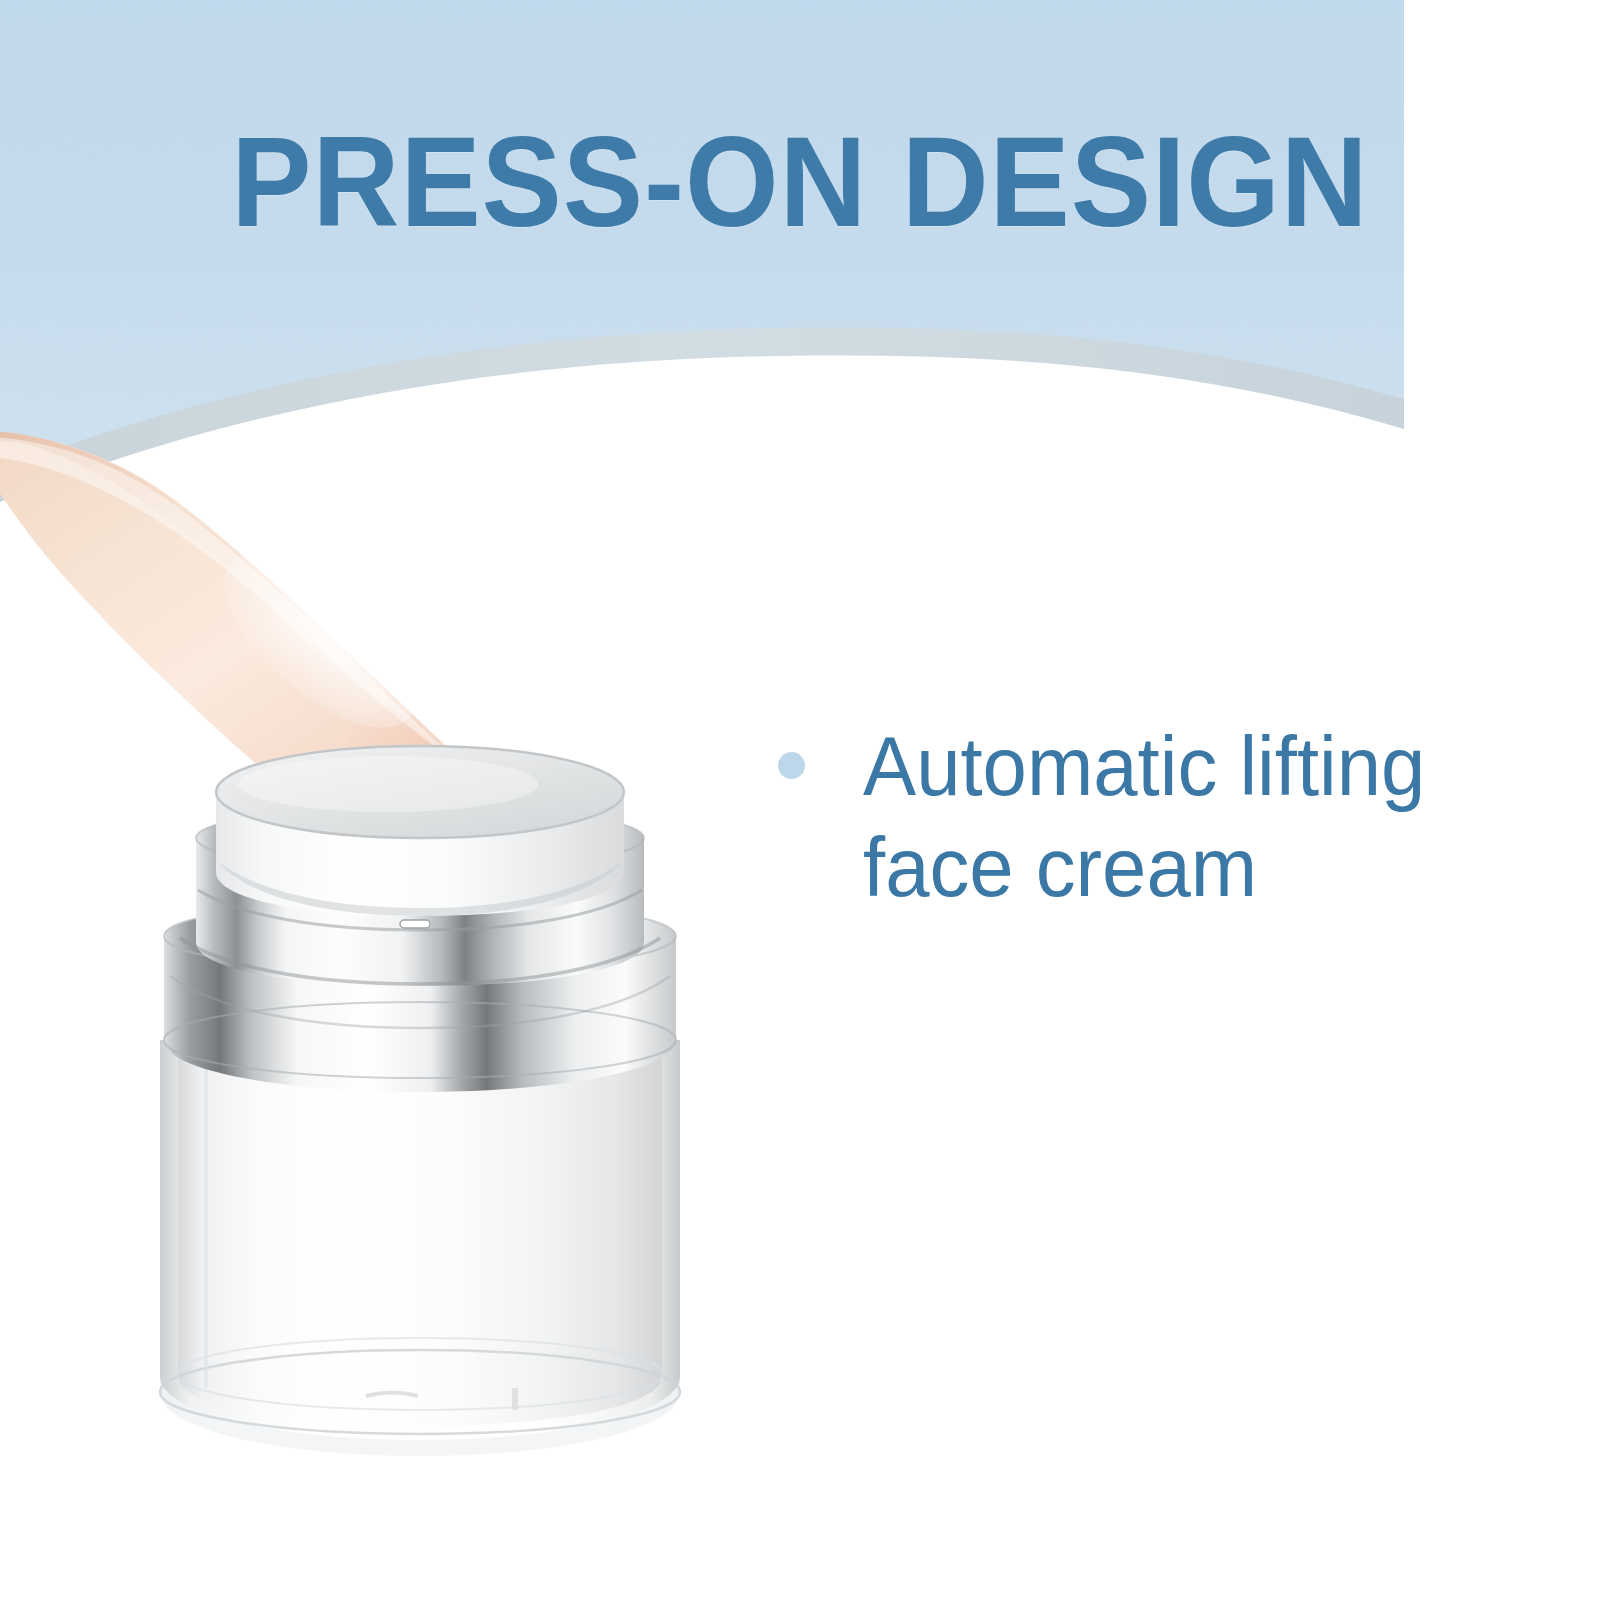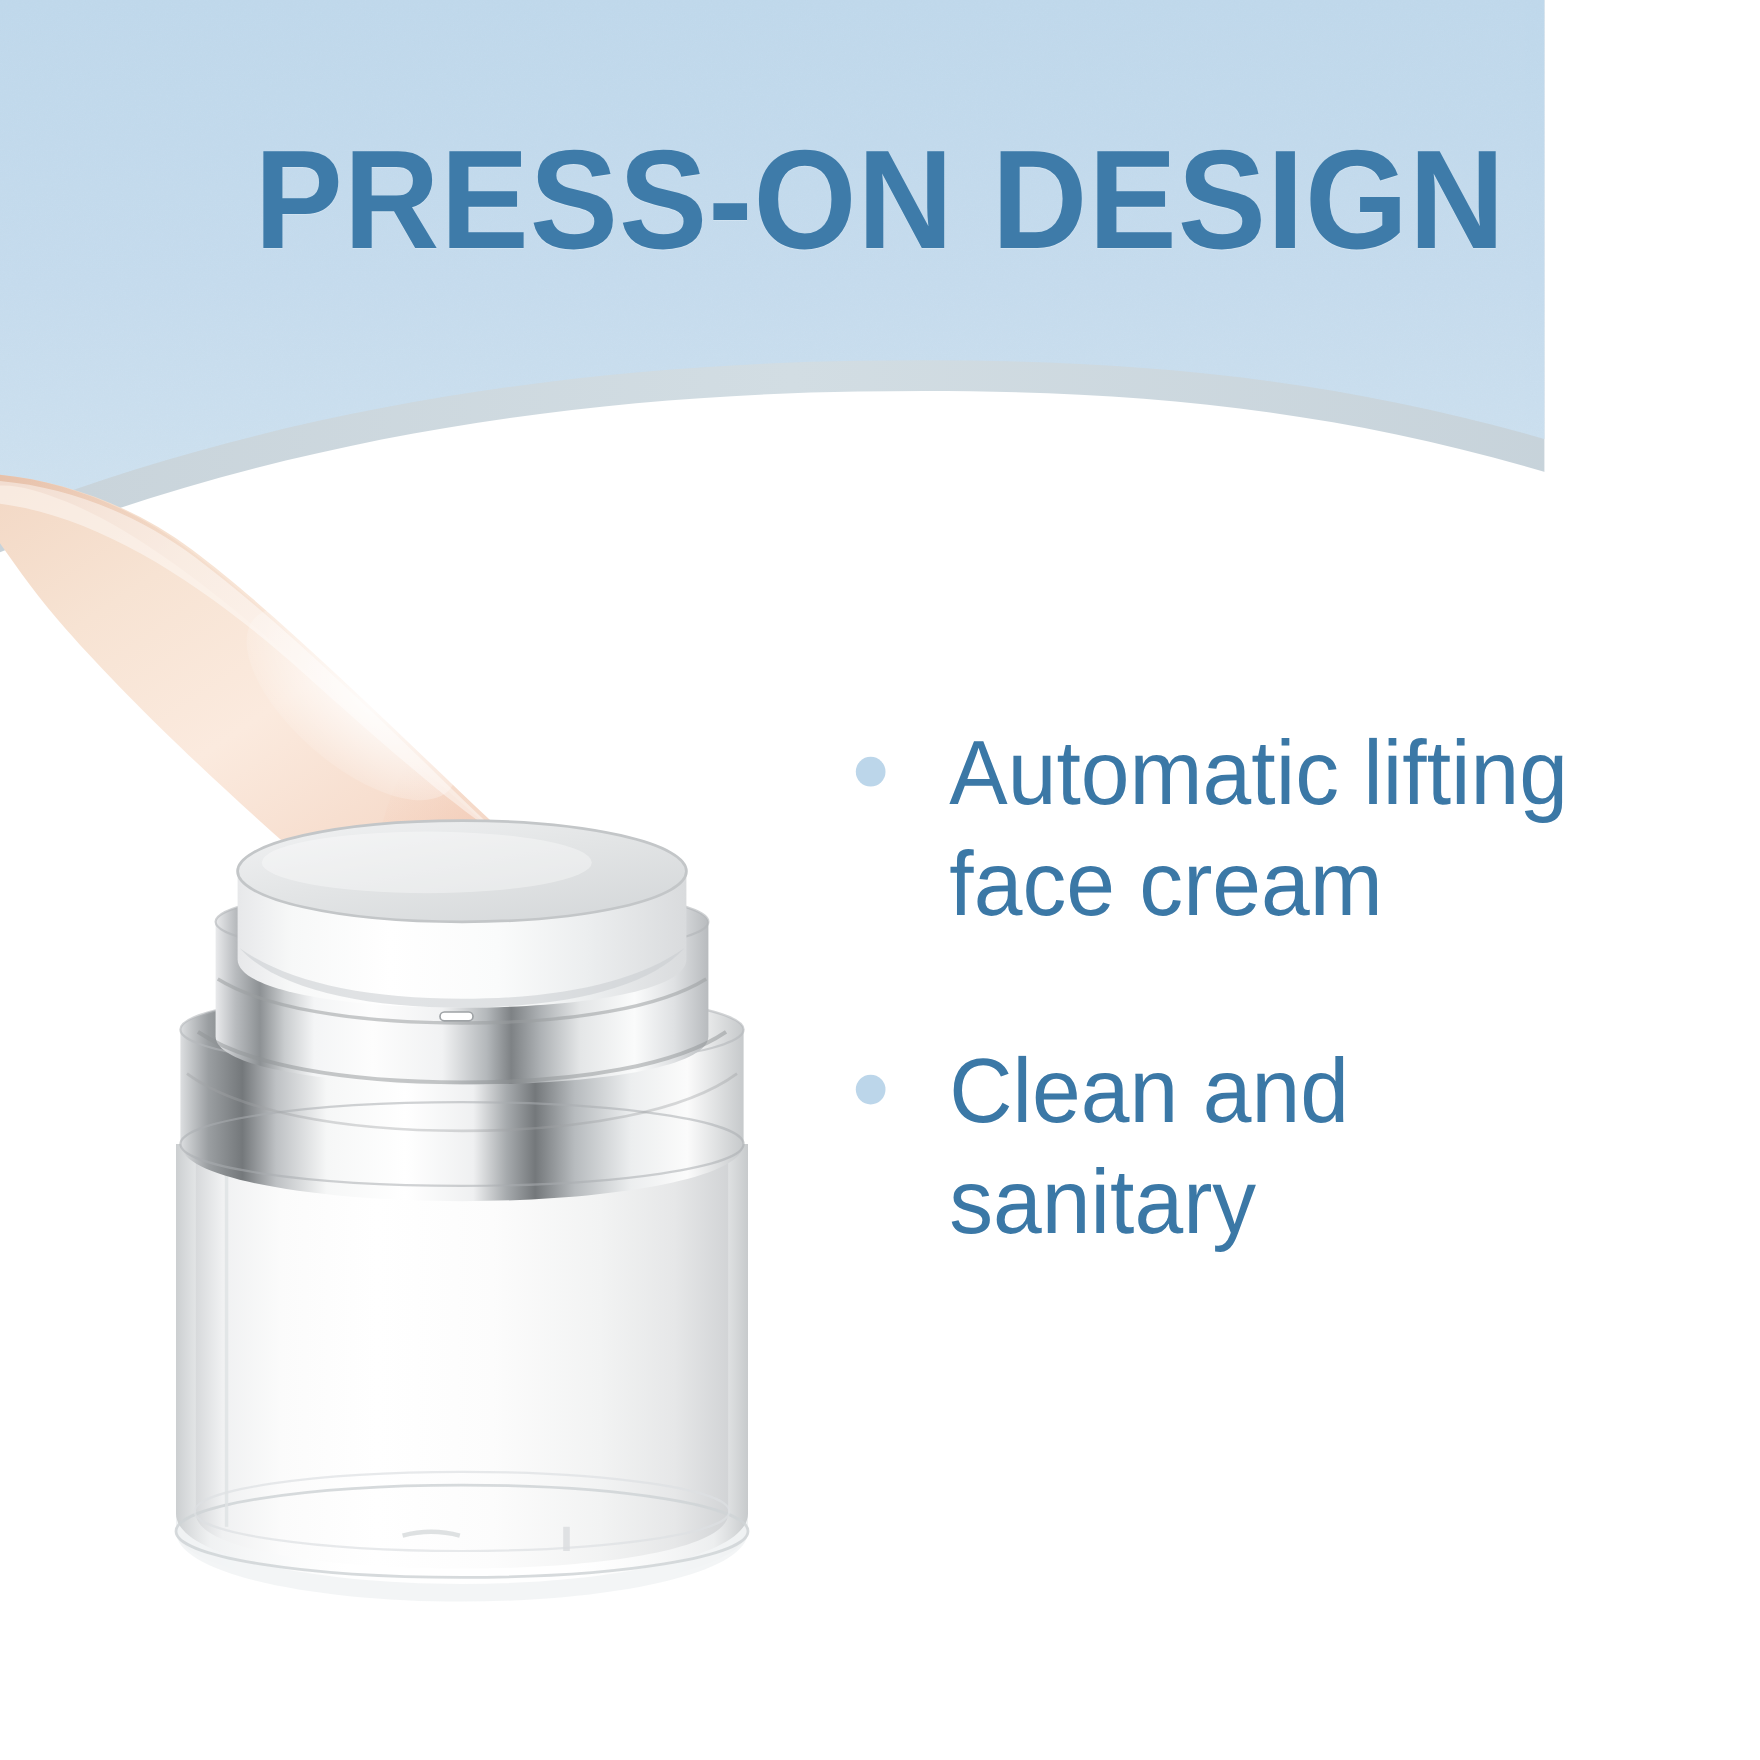--- a/index.html
+++ b/index.html
@@ -74,21 +74,21 @@
     top: 740px;
     width: 640px;
     height: 740px;
   }
   .product-jar svg { display: block; }
 
   
   .feature-list {
     position: absolute;
     left: 778px;
-    top: 652px;
+    top: 716px;
     width: 760px;
   }
   .feature-item {
     position: relative;
     display: flex;
     align-items: flex-start;
     margin-bottom: 86px;
   }
   .feature-item:last-child { margin-bottom: 0; }
   .feature-bullet {
@@ -353,20 +353,16 @@
   </div>
 
   <div class="feature-list">
 
     <div class="feature-item">
       <span class="feature-bullet"></span>
       <span class="feature-text">Automatic lifting face cream</span>
     </div>
 
 
-    <div class="feature-item">
-      <span class="feature-bullet"></span>
-      <span class="feature-text">Clean and sanitary</span>
-    </div>
 
   </div>
 
 </div>
 
 </body></html>

